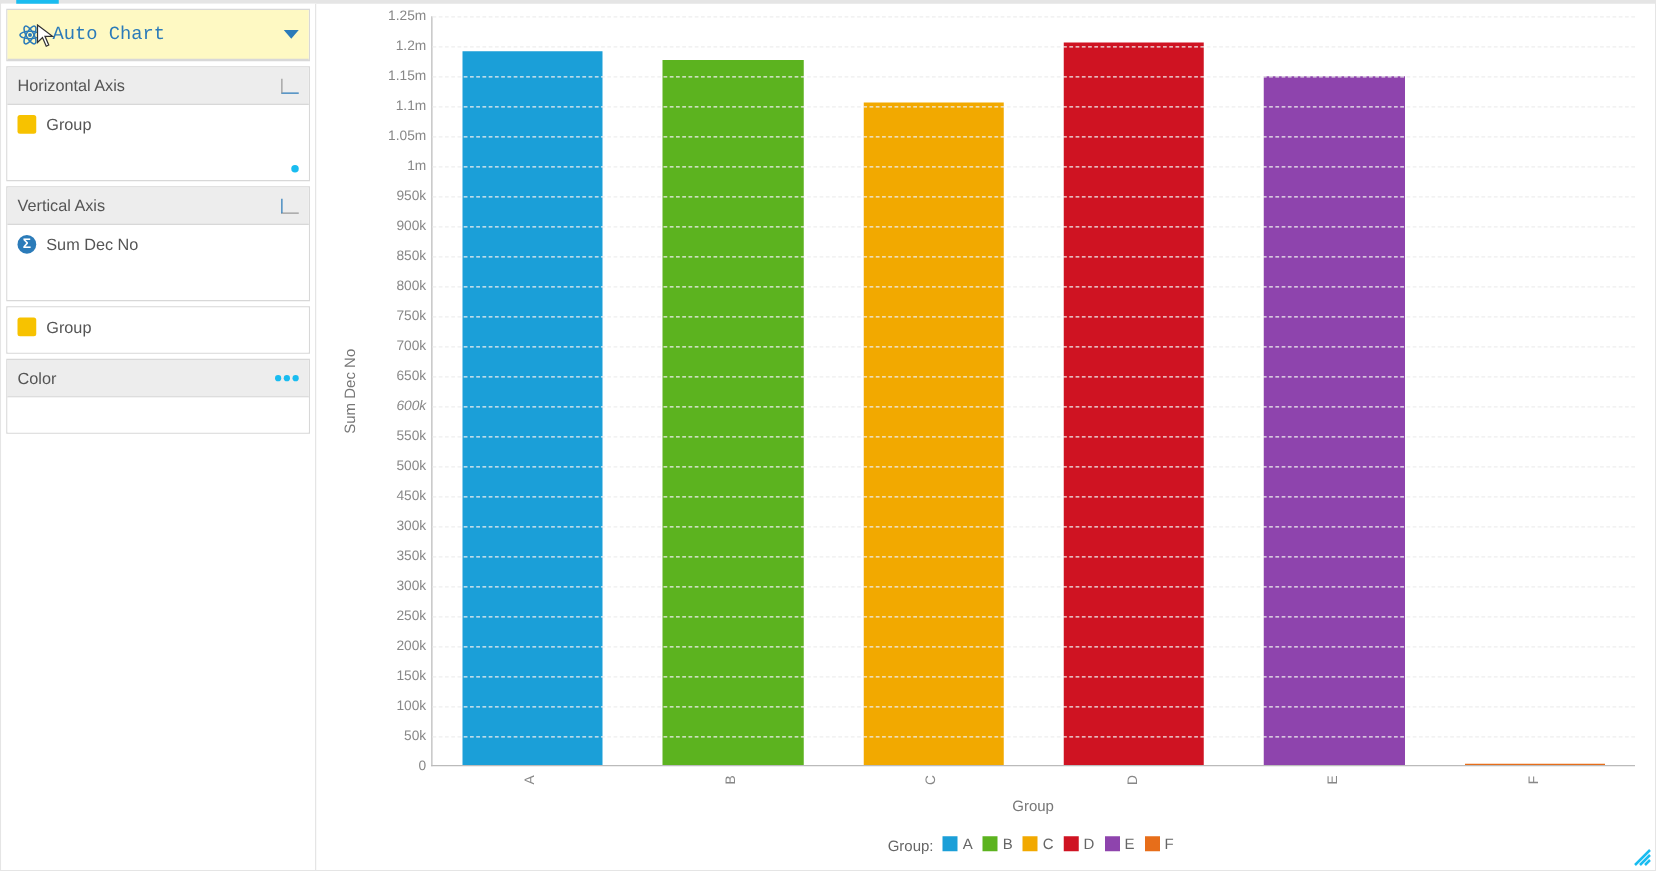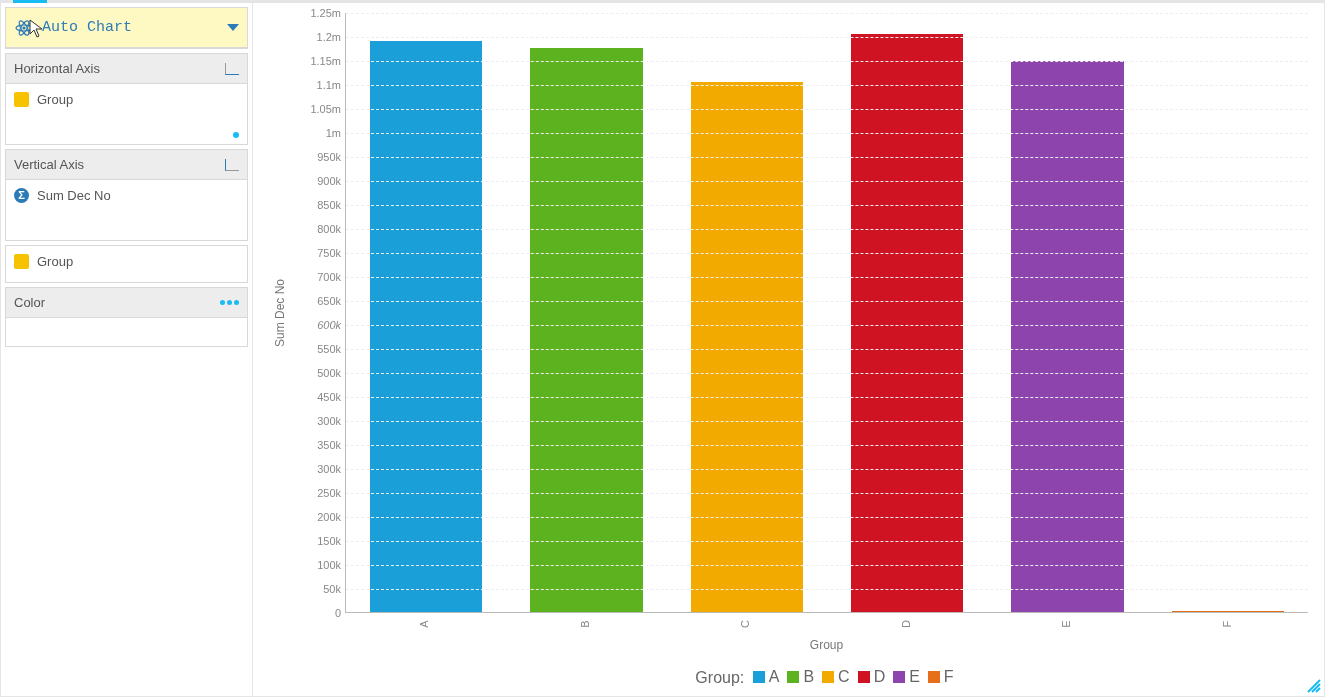--- a/index.html
+++ b/index.html
@@ -213,21 +213,21 @@
     top: 625px;
     text-align: center;
     font-size: 12px;
     color: #777;
   }
   .legend {
     position: absolute;
     left: 82px; right: 6px;
     top: 655px;
     text-align: center;
-    font-size: 16px;
+    font-size: 12px;
     color: #666;
   }
   .legend-item {
     display: inline-flex;
     align-items: center;
     gap: 4px;
     margin: 0 4px;
   }
   .legend-item .sw {
     width: 12px; height: 12px;

